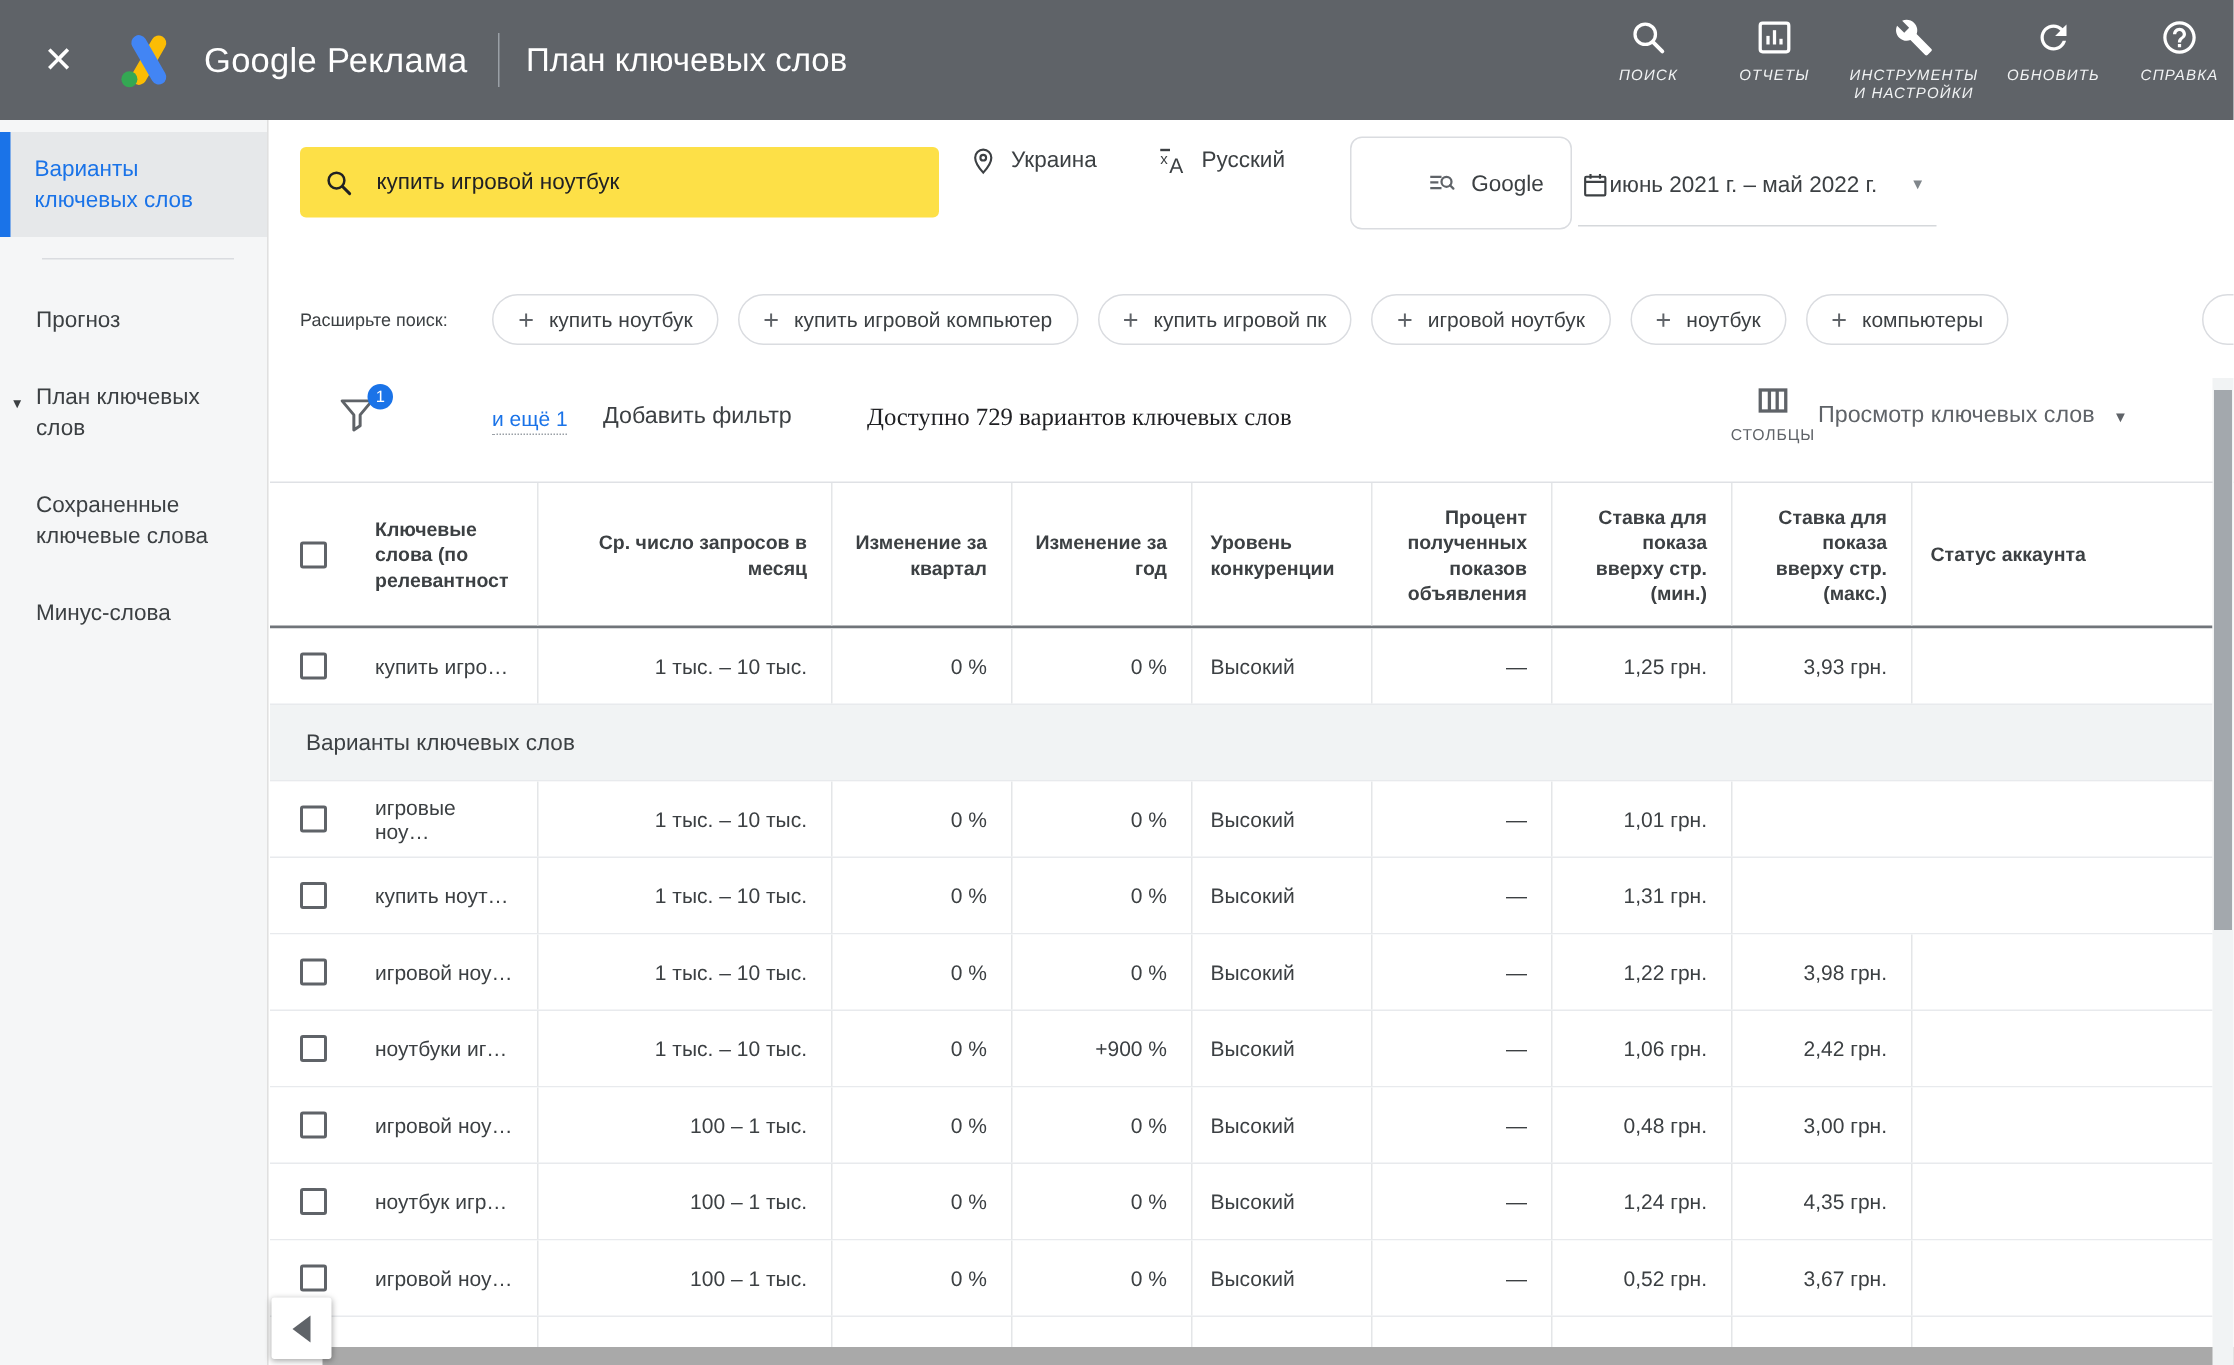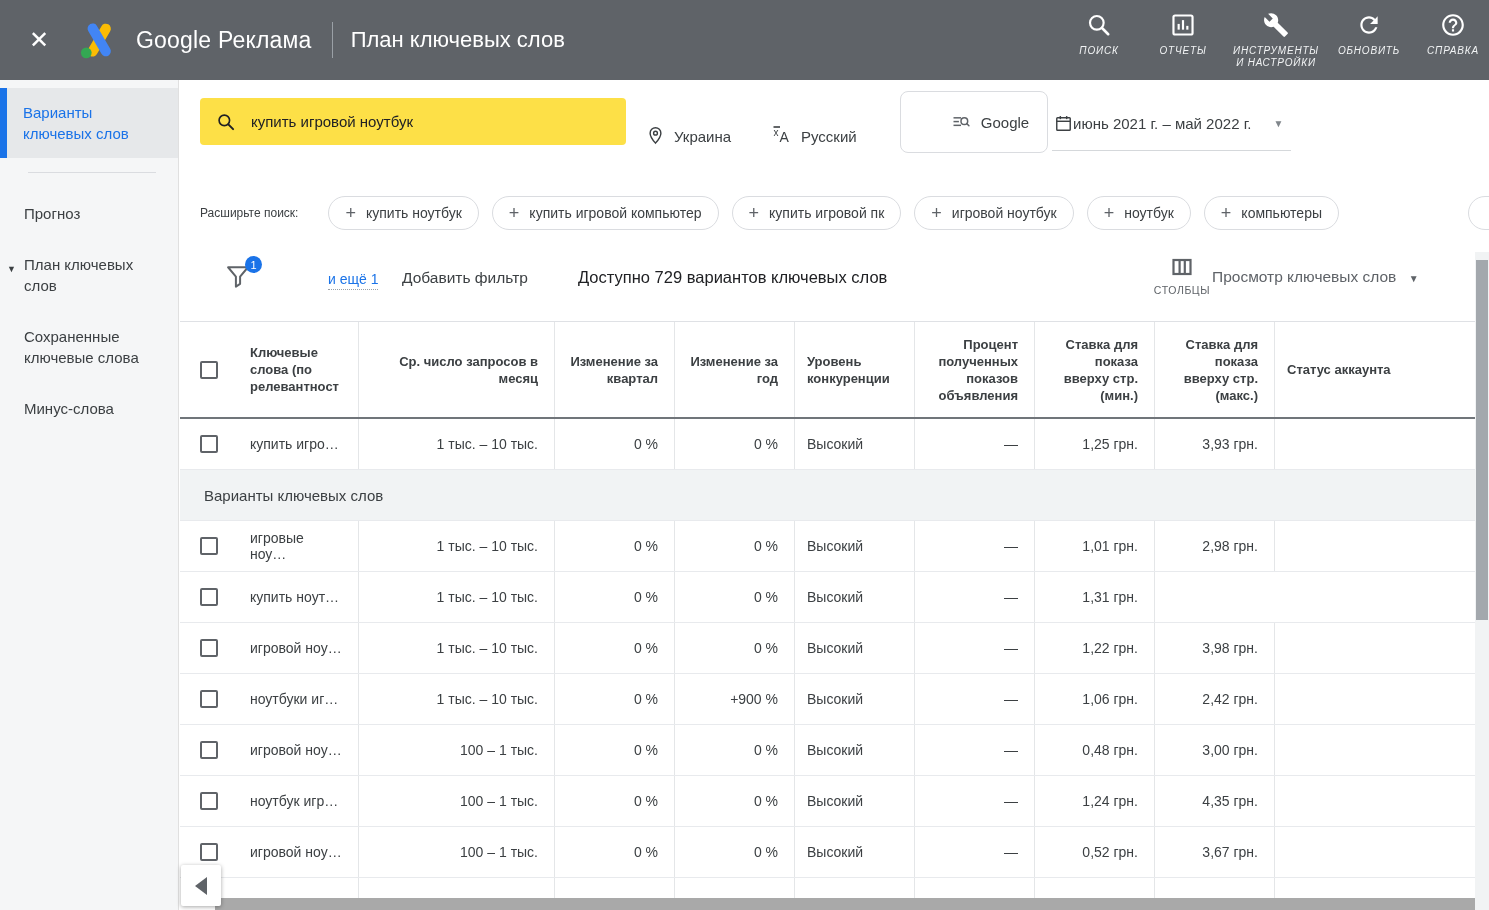--- a/index.html
+++ b/index.html
@@ -33,21 +33,21 @@
   .side-arrow { position:absolute; left:7px; top:5px; font-size:9px; color:#3c4043; }
 
   
   .main { position:absolute; left:180px; top:80px; width:1309px; height:830px; background:#fff; }
 
   
   .searchbox { position:absolute; left:20px; top:18px; width:426px; height:47px;
     background:#fde047; border-radius:4px; display:flex; align-items:center;
     padding-left:16px; cursor:text; }
   .searchbox .q { margin-left:15px; font-size:15px; color:#202124; }
-  .tool-chip { position:absolute; top:18px; height:47px; display:flex; align-items:flex-end;
+  .tool-chip { position:absolute; top:18px; height:47px; display:flex; align-items:flex-start;
     gap:9px; font-size:15px; color:#3c4043; cursor:pointer; }
   .loc { left:466px; } .lang { left:592px; }
   .network-btn { position:absolute; left:720px; top:11px; width:148px; height:62px;
     border:1px solid #dadce0; border-radius:8px; display:flex; align-items:center;
     justify-content:center; gap:10px; font-size:15px; color:#3c4043; cursor:pointer; background:#fff;padding-left:32px; }
   .date-sel { position:absolute; left:872px; top:16px; height:55px; display:flex;
     align-items:center; font-size:15px; color:#3c4043;
     border-bottom:1px solid #d5d8db; padding:0 8px 0 2px; cursor:pointer; }
   .date-sel .arr { margin-left:22px; color:#80868b; font-size:10px; }
 
@@ -64,21 +64,21 @@
   
   .filterbar { position:absolute; left:0; top:160px; width:1309px; height:82px;
     border-bottom:1px solid #dfe1e5; background:#fff; }
   .funnel-wrap { position:absolute; left:44px; top:22px; width:30px; height:30px; cursor:pointer; }
   .funnel-badge { position:absolute; right:-8px; top:-6px; width:17px; height:17px;
     border-radius:50%; background:#1a73e8; color:#fff; font-size:11px;
     display:flex; align-items:center; justify-content:center; }
   .more-filters { position:absolute; left:148px; top:31px; font-size:14px; color:#1a73e8;
     border-bottom:1px dotted #9aa0a6; padding-bottom:2px; cursor:pointer; }
   .add-filter { position:absolute; left:222px; top:29px; font-size:15.5px; color:#3c4043; cursor:pointer; }
-  .results-summary { position:absolute; left:398px; top:28px; font-size:16.5px; color:#202124; }
+  .results-summary { position:absolute; left:398px; top:28px; font-size:16.5px; color:#202124;font-family:Liberation Serif, serif; }
   .columns-btn { position:absolute; left:948px; top:15px; width:108px; display:flex;
     flex-direction:column; align-items:center; gap:5px; cursor:pointer; }
   .columns-btn .lbl { font-size:10.5px; letter-spacing:.6px; color:#5f6368; }
   .view-sel { position:absolute; left:1032px; top:28px; font-size:15.5px; color:#5f6368; cursor:pointer; }
   .view-sel .arr { font-size:10px; margin-left:8px; color:#5f6368; }
 
   
   .tablewrap { position:absolute; left:0; top:242px; width:1295px; }
   .thead, .trow { display:grid;
     grid-template-columns:58px 120px 196px 120px 120px 120px 120px 120px 120px 1fr; }
@@ -320,21 +320,20 @@
     <div class="td c-check">
             <span class="checkbox"></span>
           </div>
     <div class="td">игровые ноу…</div>
     <div class="td num">1 тыс. – 10 тыс.</div>
     <div class="td num">0 %</div>
     <div class="td num">0 %</div>
     <div class="td">Высокий</div>
     <div class="td num">—</div>
     <div class="td num">1,01 грн.</div>
-    <div class="td num">2,98 грн.</div>
     <div class="td"></div>
   </div>
         <div class="trow">
     <div class="td c-check">
             <span class="checkbox"></span>
           </div>
     <div class="td">купить ноут…</div>
     <div class="td num">1 тыс. – 10 тыс.</div>
     <div class="td num">0 %</div>
     <div class="td num">0 %</div>

